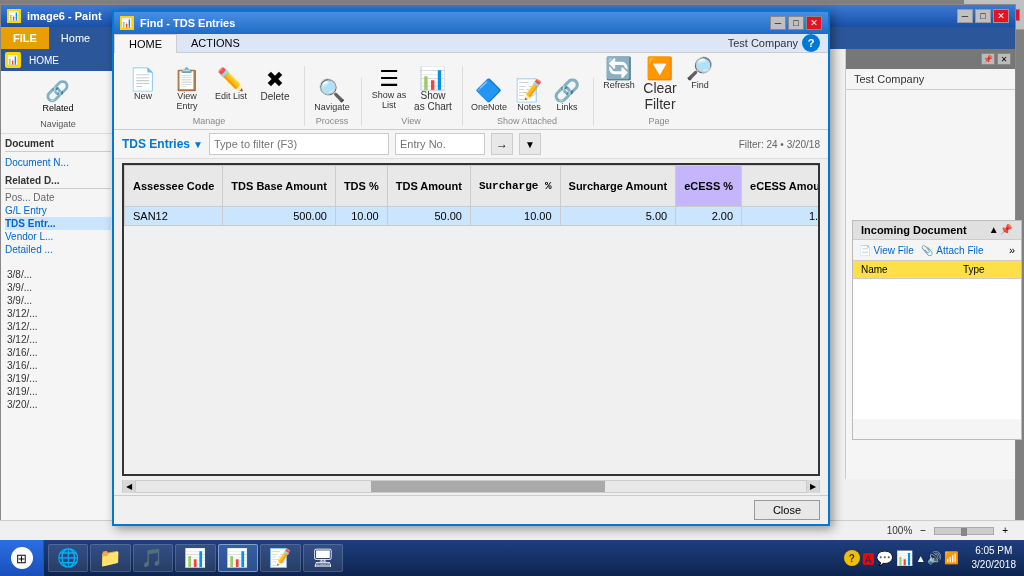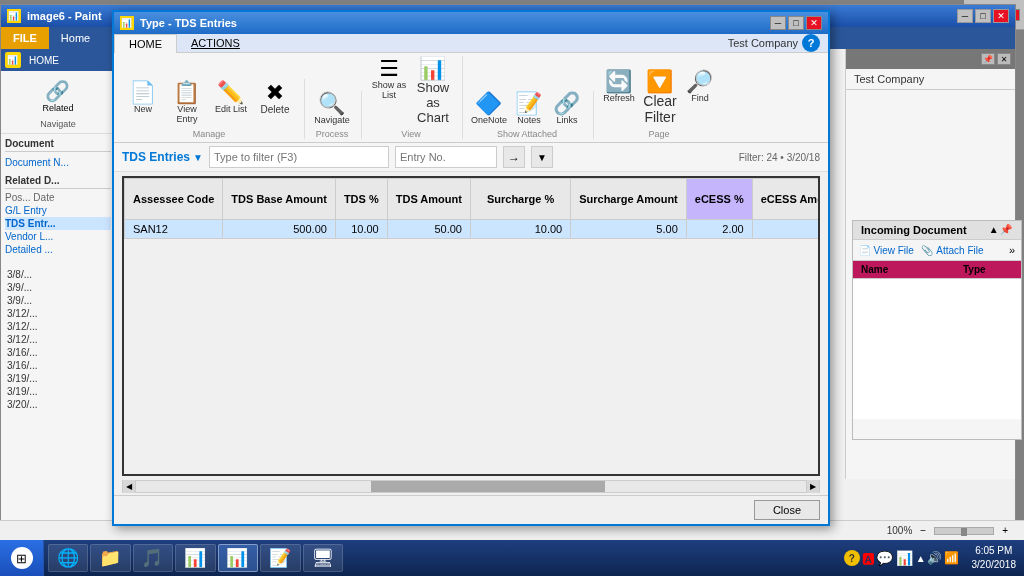--- a/index.html
+++ b/index.html
@@ -86,34 +86,34 @@
       <div style="font-size:11px;padding:4px 8px;border-bottom:1px solid #ccc;color:#333;">Test Company</div>
     </div>
 
   </div>
 
   <div style="position:absolute;top:10px;left:112px;width:718px;height:516px;background:#f0f0f0;border:2px solid #0078d7;box-shadow:3px 3px 10px rgba(0,0,0,0.4);z-index:10;display:flex;flex-direction:column;">
 
     <div style="height:22px;background:linear-gradient(to bottom,#4a8fdf,#1e6bc7);display:flex;align-items:center;justify-content:space-between;padding:0 6px;flex-shrink:0;">
       <div style="display:flex;align-items:center;gap:6px;">
         <div style="width:14px;height:14px;background:#ffd700;font-size:9px;display:flex;align-items:center;justify-content:center;">📊</div>
-        <span style="color:white;font-size:11px;font-weight:bold;">Type - TDS Entries</span>
+        <span style="color:white;font-size:11px;font-weight:bold;">Find - TDS Entries</span>
       </div>
       <div style="display:flex;gap:2px;">
         <div style="width:16px;height:14px;background:#c0c0c0;border:1px solid #888;font-size:9px;display:flex;align-items:center;justify-content:center;cursor:pointer;">─</div>
         <div style="width:16px;height:14px;background:#c0c0c0;border:1px solid #888;font-size:9px;display:flex;align-items:center;justify-content:center;cursor:pointer;">□</div>
         <div style="width:16px;height:14px;background:#e81123;border:1px solid #888;font-size:9px;display:flex;align-items:center;justify-content:center;cursor:pointer;color:white;">✕</div>
       </div>
     </div>
 
     <div style="flex-shrink:0;background:#f5f5f5;border-bottom:1px solid #ccc;">
 
       <div style="display:flex;background:#dce6f7;padding:0;border-bottom:1px solid #ccc;">
         <div style="padding:3px 14px;font-size:11px;cursor:pointer;background:#f5f5f5;border:1px solid #ccc;border-bottom:none;margin-bottom:-1px;">HOME</div>
-        <div style="padding:3px 14px;font-size:11px;cursor:pointer;text-decoration:underline;">ACTIONS</div>
+        <div style="padding:3px 14px;font-size:11px;cursor:pointer;">ACTIONS</div>
 
         <div style="margin-left:auto;display:flex;align-items:center;gap:4px;padding-right:8px;">
           <span style="font-size:11px;color:#333;">Test Company</span>
           <div style="width:18px;height:18px;background:#0078d7;color:white;border-radius:50%;display:flex;align-items:center;justify-content:center;font-size:11px;font-weight:bold;cursor:pointer;">?</div>
         </div>
       </div>
 
       <div style="display:flex;align-items:flex-end;padding:3px 8px;gap:2px;min-height:68px;">
 
         <div style="display:flex;flex-direction:column;align-items:center;padding-right:8px;border-right:1px solid #ddd;margin-right:4px;">
@@ -147,21 +147,21 @@
         </div>
 
         <div style="display:flex;flex-direction:column;align-items:center;padding-right:8px;border-right:1px solid #ddd;margin-right:4px;">
           <div style="display:flex;gap:2px;">
             <div style="display:flex;flex-direction:column;align-items:center;width:42px;padding:2px;cursor:pointer;">
               <div style="font-size:22px;line-height:1;">☰</div>
               <div style="font-size:9px;color:#333;text-align:center;">Show as List</div>
             </div>
             <div style="display:flex;flex-direction:column;align-items:center;width:42px;padding:2px;cursor:pointer;">
               <div style="font-size:22px;line-height:1;">📊</div>
-              <div style="font-size:13px;color:#333;text-align:center;">Show as Chart</div>
+              <div style="font-size:10px;color:#333;text-align:center;">Show as Chart</div>
             </div>
           </div>
           <div style="font-size:9px;color:#888;margin-top:2px;">View</div>
         </div>
 
         <div style="display:flex;flex-direction:column;align-items:center;padding-right:8px;border-right:1px solid #ddd;margin-right:4px;">
           <div style="display:flex;gap:2px;">
             <div style="display:flex;flex-direction:column;align-items:center;width:40px;padding:2px;cursor:pointer;">
               <div style="font-size:22px;line-height:1;color:#7719aa;">🔷</div>
               <div style="font-size:9px;color:#333;">OneNote</div>
@@ -197,36 +197,36 @@
         </div>
       </div>
     </div>
 
     <div style="display:flex;align-items:center;padding:3px 8px;background:#f5f5f5;border-bottom:1px solid #ddd;gap:6px;flex-shrink:0;">
       <div style="font-size:12px;font-weight:bold;color:#0078d7;cursor:pointer;display:flex;align-items:center;gap:3px;">
         <span>TDS Entries</span>
         <span style="font-size:10px;">▼</span>
       </div>
       <input type="text" style="height: 22px; border: 1px solid rgb(204, 204, 204); padding: 0px 4px; font-size: 11px; width: 180px;" placeholder="Type to filter (F3)">
-      <input type="text" style="height: 22px; border: 1px solid rgb(204, 204, 204); padding: 0px 4px; font-size: 11px; width: 102px;" placeholder="Entry No.">
+      <input type="text" style="height: 22px; border: 1px solid rgb(204, 204, 204); padding: 0px 4px; font-size: 11px; width: 90px;" placeholder="Entry No.">
       <div style="width:22px;height:22px;background:#e8e8e8;border:1px solid #ccc;display:flex;align-items:center;justify-content:center;cursor:pointer;font-size:12px;">→</div>
       <div style="width:22px;height:22px;background:#e8e8e8;border:1px solid #ccc;display:flex;align-items:center;justify-content:center;cursor:pointer;font-size:10px;">▼</div>
       <div style="font-size:10px;color:#666;margin-left:auto;">Filter: 24 • 3/20/18</div>
     </div>
 
     <div style="flex:1;overflow:hidden;display:flex;flex-direction:column;padding:4px 8px;">
       <div style="border:2px solid #333;overflow:hidden;flex:1;">
         <table style="border-collapse:collapse;width:100%;font-size:11px;">
           <thead>
             <tr>
               <th style="background:#e8e8e8;border:1px solid #ccc;padding:4px 8px;text-align:left;font-weight:bold;white-space:nowrap;min-width:80px;">Assessee Code</th>
               <th style="background:#e8e8e8;border:1px solid #ccc;padding:4px 8px;text-align:right;font-weight:bold;white-space:nowrap;min-width:80px;">TDS Base Amount</th>
               <th style="background:#e8e8e8;border:1px solid #ccc;padding:4px 8px;text-align:right;font-weight:bold;white-space:nowrap;">TDS %</th>
               <th style="background:#e8e8e8;border:1px solid #ccc;padding:4px 8px;text-align:right;font-weight:bold;white-space:nowrap;">TDS Amount</th>
-              <th style="background:#e8e8e8;border:1px solid #ccc;padding:4px 16px;text-align:right;font-weight:bold;white-space:nowrap;">Surcharge %</th>
+              <th style="background:#e8e8e8;border:1px solid #ccc;padding:4px 8px;text-align:right;font-weight:bold;white-space:nowrap;font-family:Liberation Mono, monospace;">Surcharge %</th>
               <th style="background:#e8e8e8;border:1px solid #ccc;padding:4px 8px;text-align:right;font-weight:bold;white-space:nowrap;">Surcharge Amount</th>
               <th style="background:#c4b5fd;border:1px solid #ccc;padding:14px 8px;text-align:right;font-weight:bold;white-space:nowrap;margin-left:24px;">eCESS %</th>
               <th style="background:#e8e8e8;border:1px solid #ccc;padding:4px 8px;text-align:right;font-weight:bold;white-space:nowrap;">eCESS Amount</th>
 
             </tr>
           </thead>
           <tbody>
             <tr style="cursor:pointer;background:#cce5ff;">
               <td style="border:1px solid #ccc;padding:3px 8px;">SAN12</td>
               <td style="border:1px solid #ccc;padding:3px 8px;text-align:right;">500.00</td>
@@ -268,21 +268,21 @@
       <div style="font-size:10px;color:#0066cc;cursor:pointer;display:flex;align-items:center;gap:2px;">
         <span>📄</span>
         <span>View File</span>
       </div>
       <div style="font-size:10px;color:#0066cc;cursor:pointer;display:flex;align-items:center;gap:2px;">
         <span>📎</span>
         <span>Attach File</span>
       </div>
       <div style="margin-left:auto;cursor:pointer;font-size:11px;">»</div>
     </div>
-    <div style="display:flex;padding:3px 8px;background:#be185d;border-bottom:1px solid #ccc;font-size:10px;font-weight:bold;">
+    <div style="display:flex;padding:3px 8px;background:#fde047;border-bottom:1px solid #ccc;font-size:10px;font-weight:normal;">
       <div style="flex:1;">Name</div>
       <div style="width:50px;">Type</div>
     </div>
     <div style="flex:1;height:140px;background:white;"></div>
   </div>
 
   <div style="position:absolute;bottom:36px;left:0;right:0;height:20px;background:#f0f0f0;border-top:1px solid #ccc;display:flex;align-items:center;justify-content:flex-end;padding:0 16px;gap:8px;">
     <span style="font-size:10px;color:#333;">100%</span>
     <div style="cursor:pointer;font-size:10px;">−</div>
     <div style="width:60px;height:8px;background:#ccc;border:1px solid #aaa;cursor:pointer;position:relative;">

